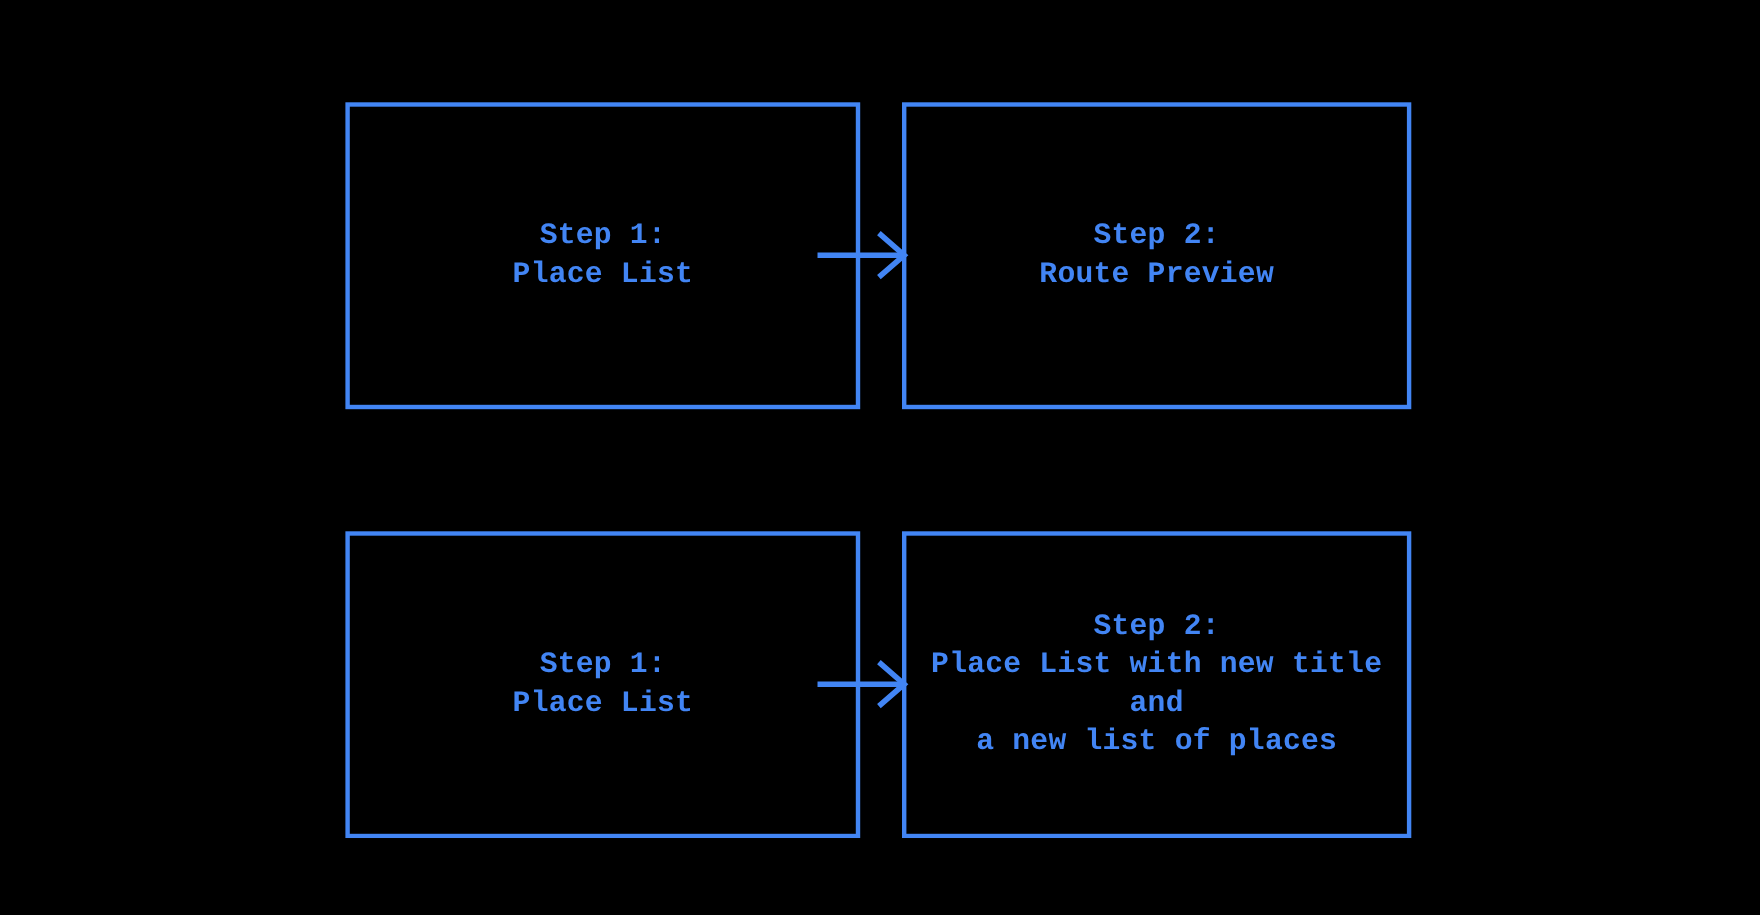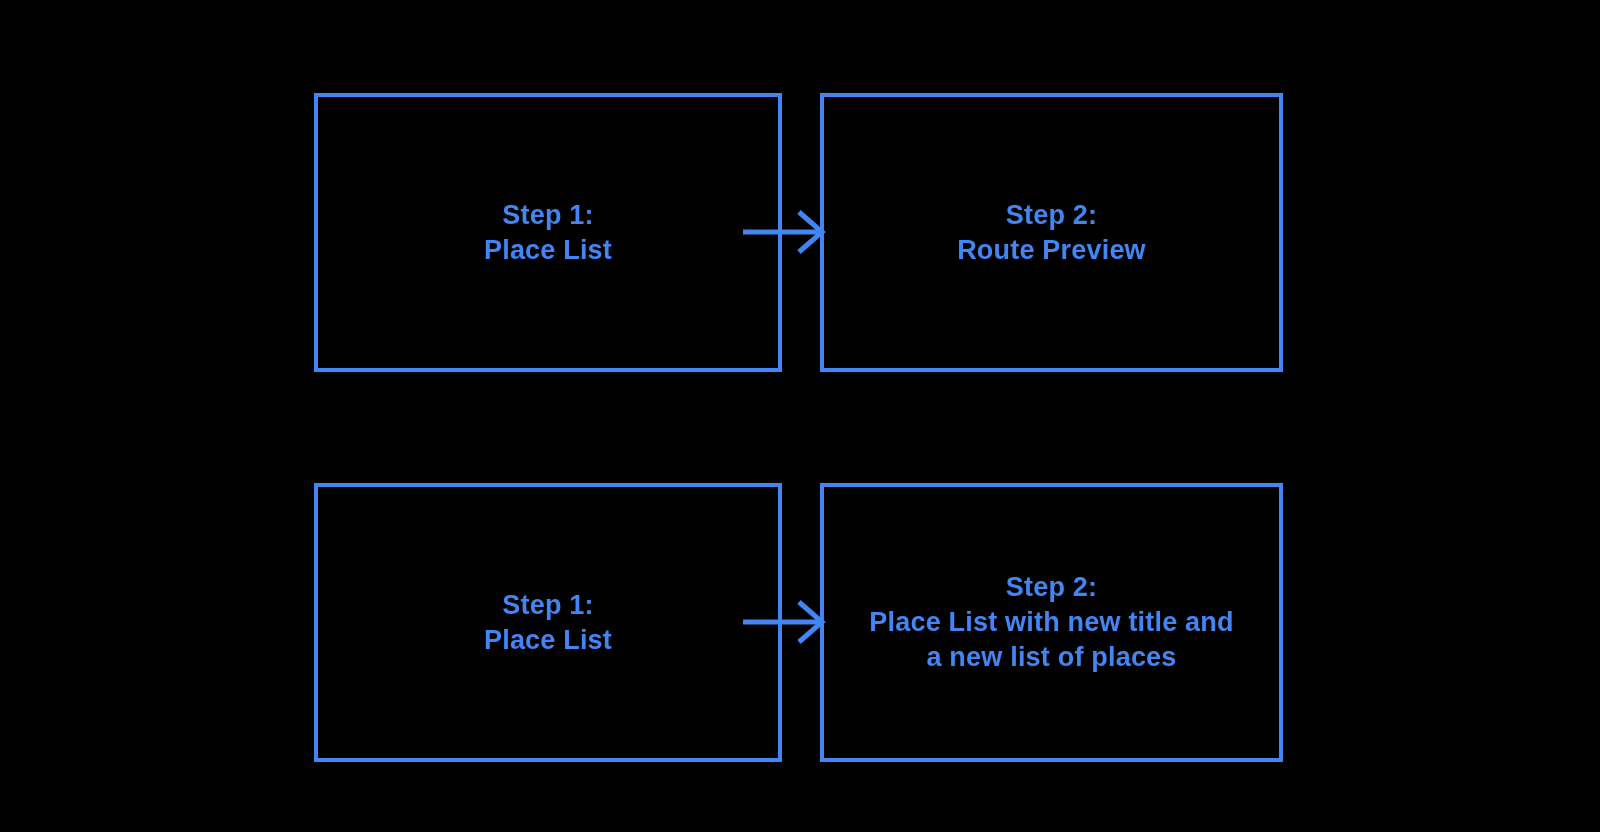--- a/index.html
+++ b/index.html
@@ -6,21 +6,21 @@
     margin: 0;
     padding: 0;
     background: #000000;
   }
   .stage {
     position: relative;
     width: 1600px;
     height: 762px;
     background: #000000;
     overflow: hidden;
-    font-family: Liberation Sans, sans-serif;
+    font-family: Liberation Mono, monospace;
   }
   .flow-box {
     position: absolute;
     box-sizing: border-box;
     border: 4px solid #4285F4;
     background: transparent;
     display: flex;
     align-items: center;
     justify-content: center;
   }

